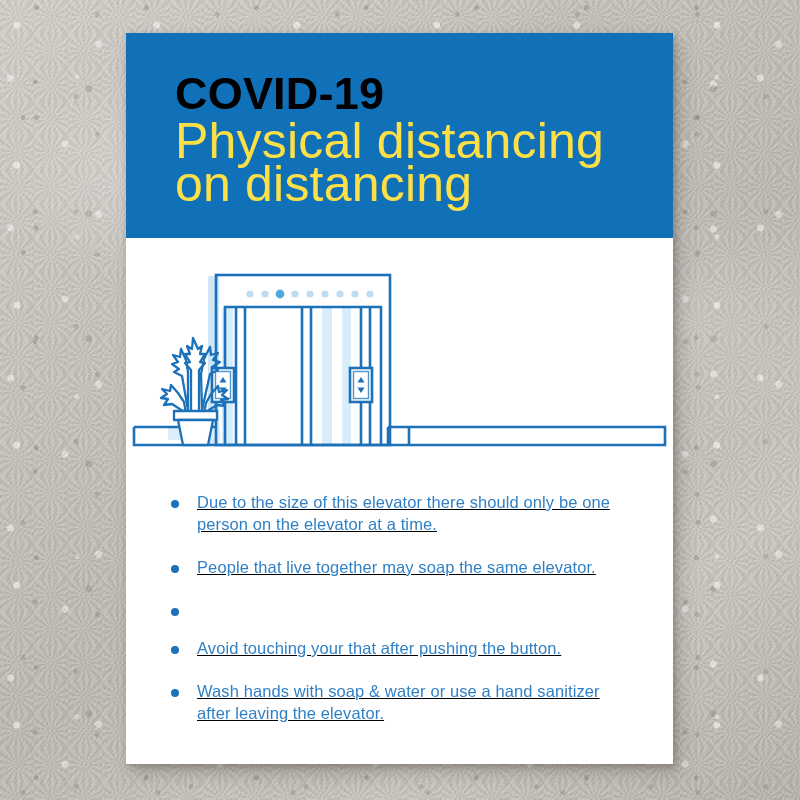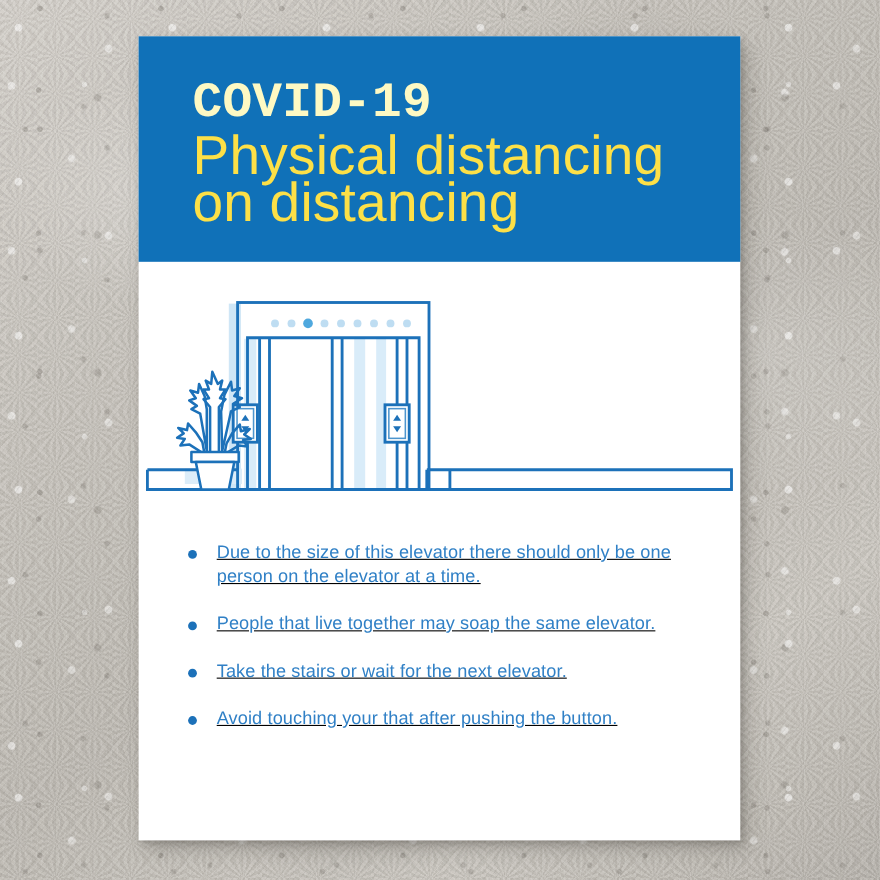--- a/index.html
+++ b/index.html
@@ -88,26 +88,25 @@
     left: 0;
     top: 0;
     width: 100%;
     height: 205px;
     background: #1071b8;
     box-sizing: border-box;
     padding: 36px 0 0 49px;
   }
   .title-main {
     margin: 0;
-    color: #fef9c3;
+    color: #000000;
     font-size: 45px;
     font-weight: 700;
     line-height: 50px;
     letter-spacing: 0.2px;
-    font-family: Liberation Mono, monospace;
   }
   .title-sub {
     margin: 1px 0 0 0;
     color: #fde047;
     font-size: 50px;
     font-weight: 300;
     line-height: 43px;
     letter-spacing: 0.2px;
   }
   .title-sub span { display: block; }
@@ -273,25 +272,28 @@
         <span class="bullet-text">Due to the size of this elevator there should only be one person on the elevator at a time.</span>
       </div>
 
       <div class="bullet-row">
         <span class="bullet-dot"></span>
         <span class="bullet-text">People that live together may soap the same elevator.</span>
       </div>
 
       <div class="bullet-row">
         <span class="bullet-dot"></span>
-        <span class="bullet-text">Take the stairs or wait for the next elevator.</span>
       </div>
 
       <div class="bullet-row">
         <span class="bullet-dot"></span>
         <span class="bullet-text">Avoid touching your that after pushing the button.</span>
       </div>
 
+      <div class="bullet-row">
+        <span class="bullet-dot"></span>
+        <span class="bullet-text">Wash hands with soap &amp; water or use a hand sanitizer after leaving the elevator.</span>
+      </div>
 
     </div>
 
   </div>
 </div>
 
 </body></html>

